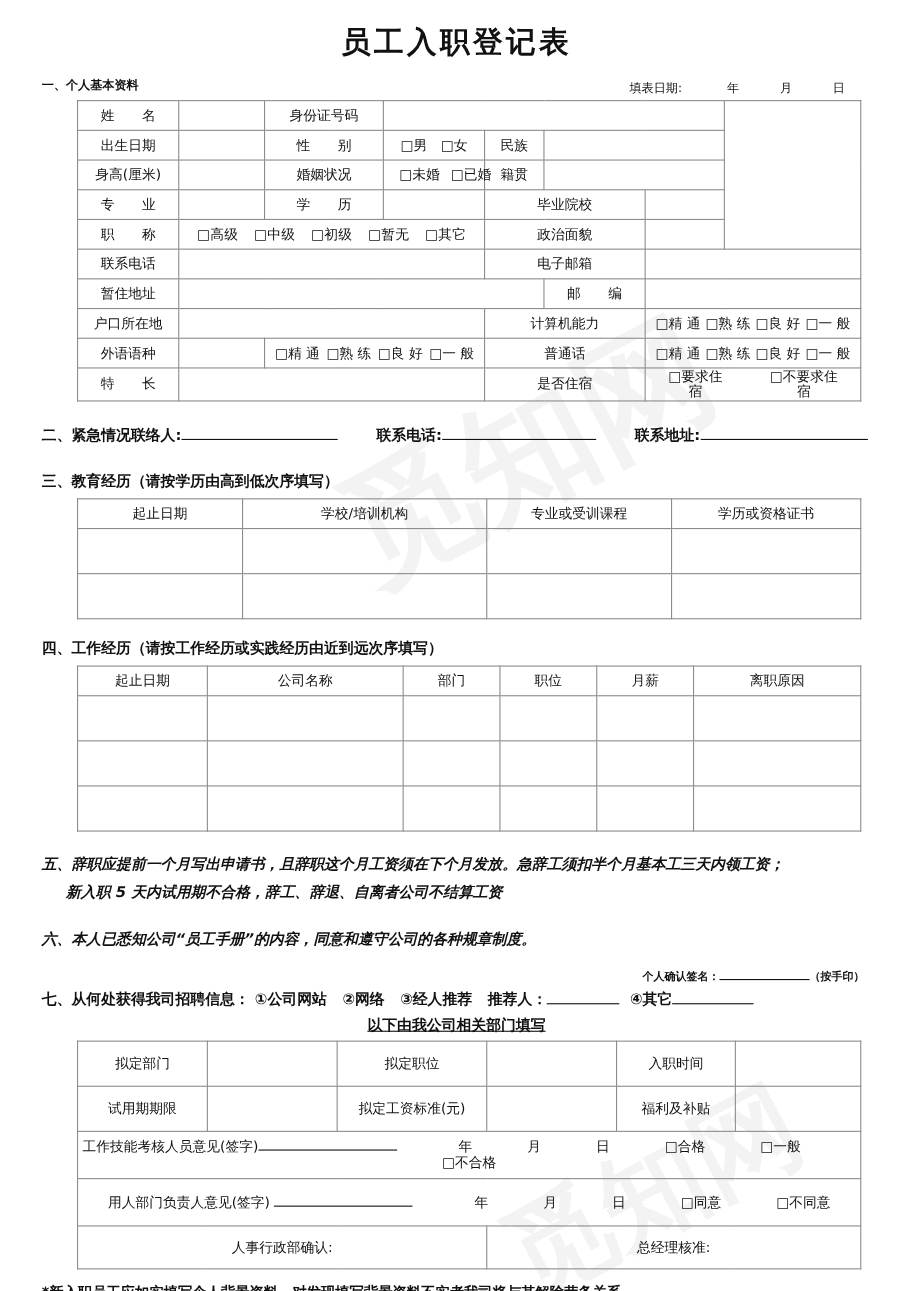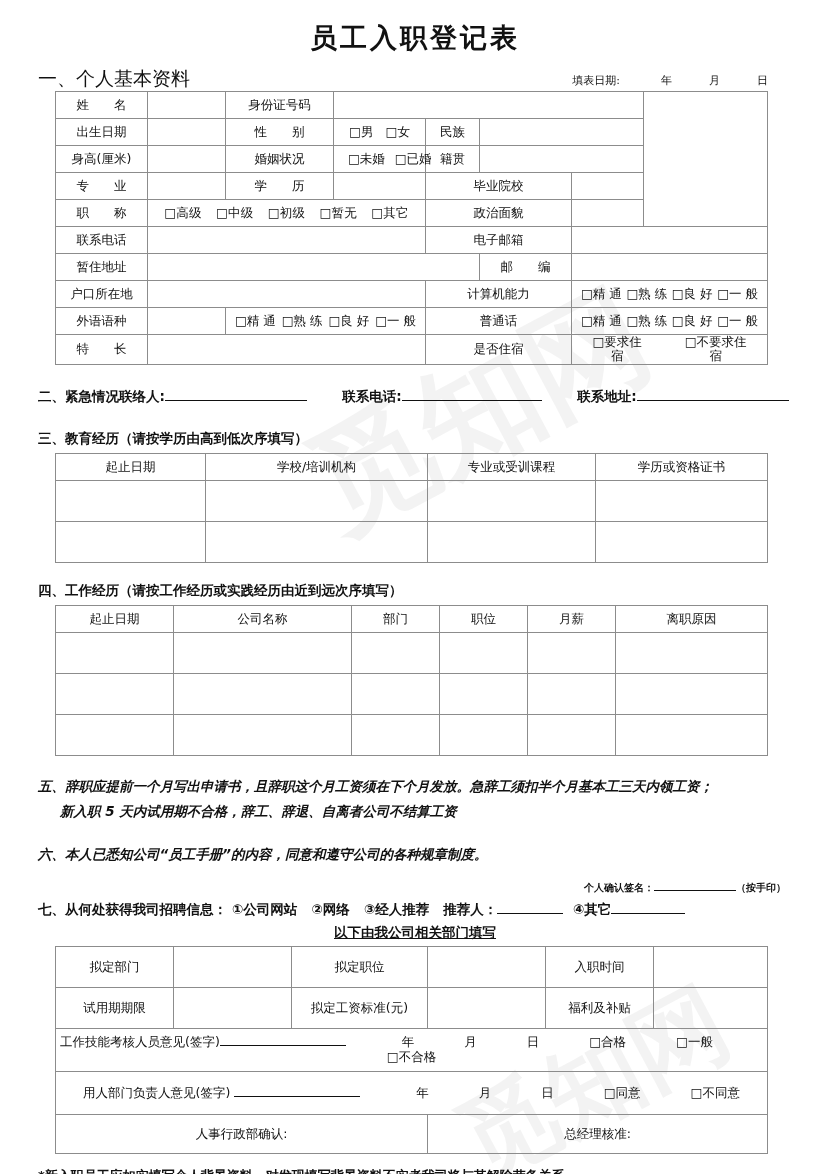--- a/index.html
+++ b/index.html
@@ -40,22 +40,22 @@
     font-family: "DejaVu Serif", "Liberation Serif", serif;
   }
 
   .content {
     position: relative;
     padding: 0 38px;
     box-sizing: border-box;
   }
 
   .sec-head {
-    font-size: 19px;
-    font-weight: normal;
+    font-size: 11px;
+    font-weight: bold;
     margin: 0;
     line-height: 20px;
   }
   .row-head {
     display: flex;
     align-items: flex-end;
     justify-content: space-between;
     margin-top: 12px;
     margin-bottom: 3px;
   }
@@ -63,21 +63,21 @@
     font-size: 11px;
     white-space: nowrap;
     padding-right: 24px;
   }
   .fill-date .gap { display:inline-block; width: 34px; }
   .fill-date .gap2 { display:inline-block; width: 30px; }
 
   table.grid {
     border-collapse: collapse;
     width: 712px;
-    margin-left: 17px;
+    margin-left: 32px;
     table-layout: fixed;
   }
   table.grid td {
     border: 1px solid #8c8c8c;
     font-size: 12.5px;
     height: 26px;
     padding: 0 3px;
     text-align: center;
     vertical-align: middle;
     line-height: 1.15;

